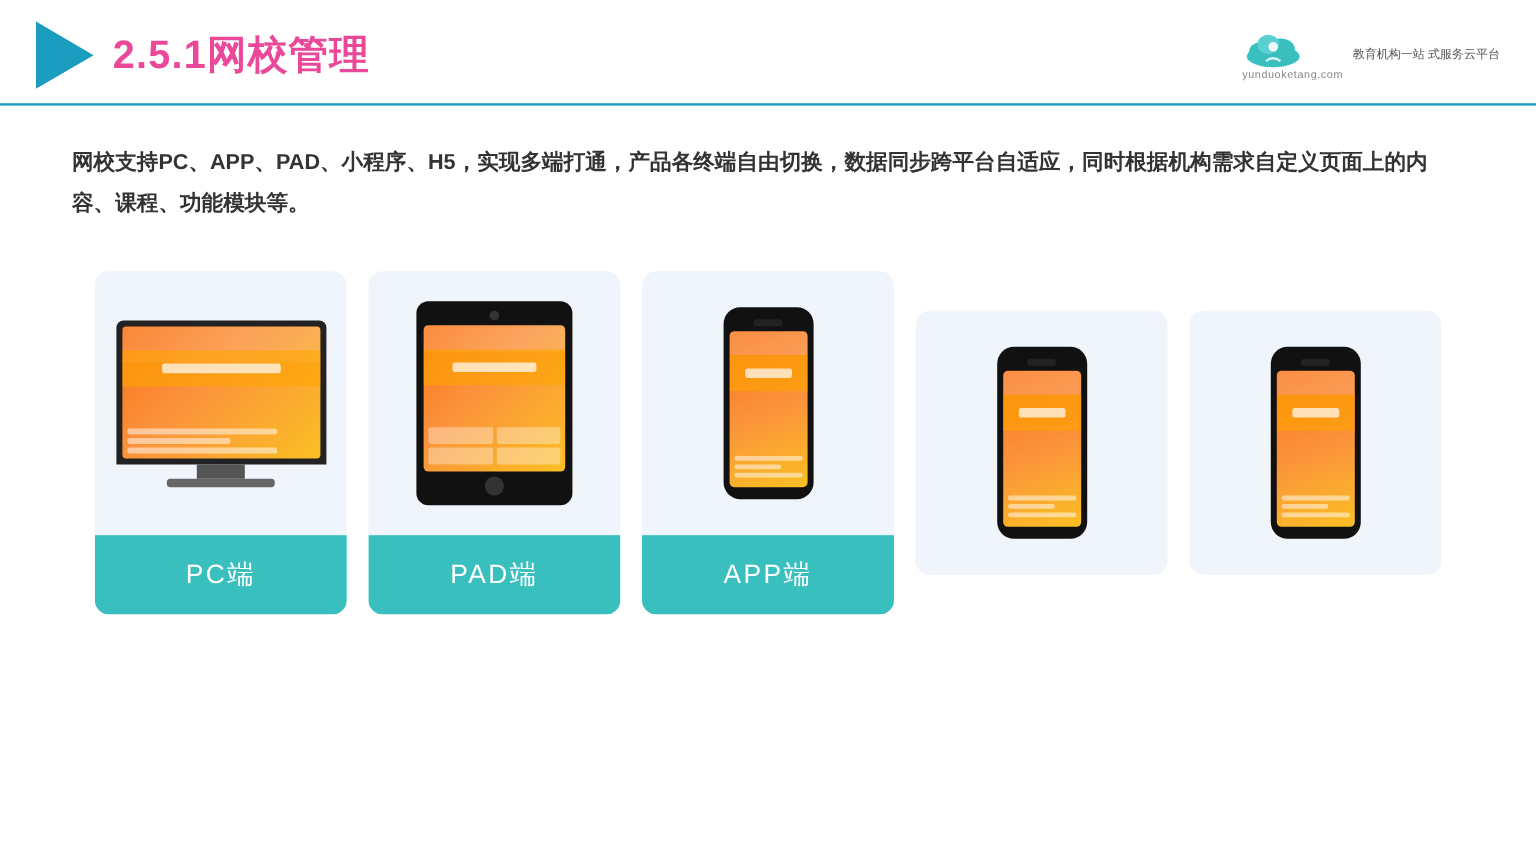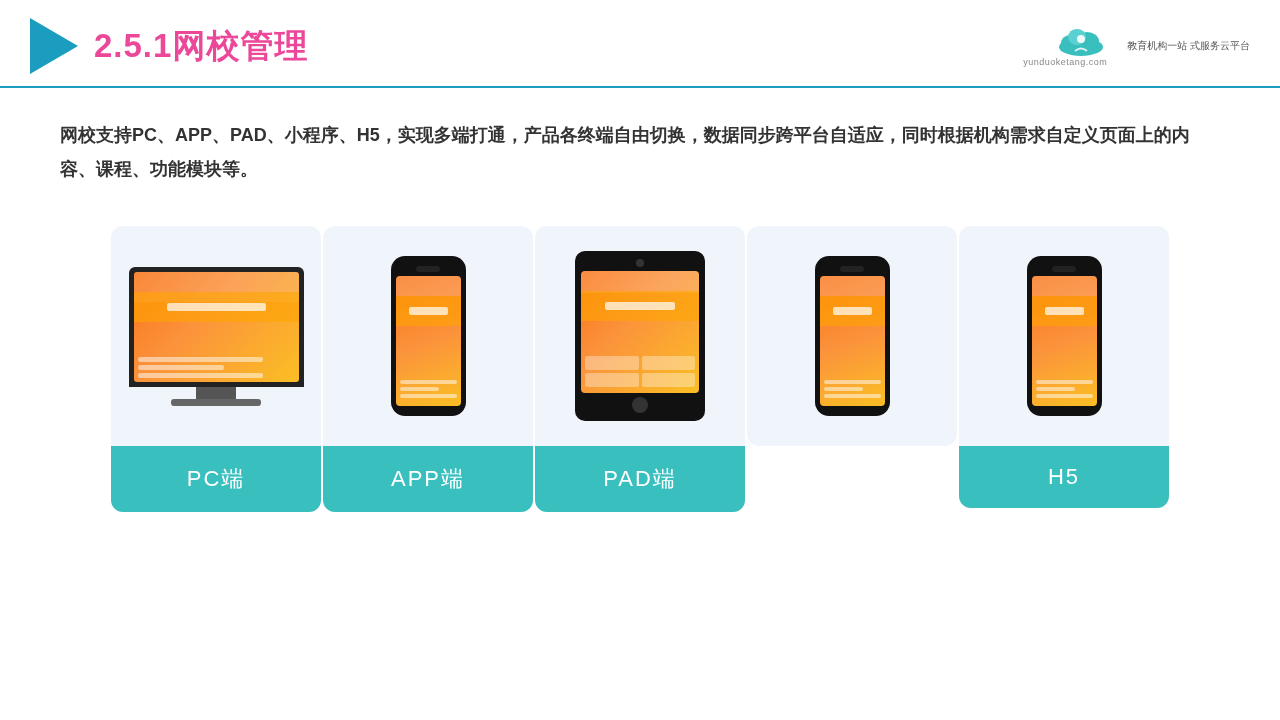--- a/index.html
+++ b/index.html
@@ -39,55 +39,55 @@
       letter-spacing: 1px;
     }
     .header-right {
       display: flex;
       align-items: center;
       gap: 8px;
     }
     .brand-logo {
       display: flex;
       flex-direction: column;
-      align-items: flex-end;
+      align-items: flex-start;
     }
     .cloud-icon {
       width: 52px;
       height: 32px;
     }
     .brand-url {
       font-size: 9px;
       color: #888;
       letter-spacing: 0.5px;
     }
     .brand-tagline {
       font-size: 10px;
       color: #555;
       text-align: right;
       line-height: 1.4;
-      margin-left: 12px;
+      margin-left: 0;
     }
 
     
     .description {
       padding: 30px 60px 10px 60px;
       font-size: 18px;
       color: #333;
       line-height: 1.9;
       font-weight: bold;
     }
 
     
     .cards-container {
       display: flex;
-      gap: 2px;
+      gap: 18px;
       padding: 30px 94px;
       justify-content: center;
-      align-items: flex-start;
+      align-items: center;
     }
 
     .card {
       background: #f0f4fb;
       border-radius: 12px;
       width: 210px;
       display: flex;
       flex-direction: column;
       align-items: center;
       overflow: hidden;
@@ -350,39 +350,20 @@
         </div>
         <div class="pc-stand-neck"></div>
         <div class="pc-stand-base"></div>
       </div>
     </div>
     <div class="card-label">PC端</div>
   </div>
 
   <div class="card">
     <div class="card-image-area">
-      <div class="phone-mockup">
-        <div class="phone-notch"></div>
-        <div class="phone-screen">
-          <div class="screen-banner">
-              <div class="banner-text-sim"></div>
-            </div>
-          <div class="phone-screen-lines">
-            <div class="ph-line"></div>
-            <div class="ph-line ph-line-short"></div>
-            <div class="ph-line"></div>
-          </div>
-        </div>
-      </div>
-    </div>
-    <div class="card-label">APP端</div>
-  </div>
-
-  <div class="card">
-    <div class="card-image-area">
       <div class="tablet-mockup">
         <div class="tablet-camera"></div>
         <div class="tablet-screen">
           <div class="screen-banner">
               <div class="banner-text-sim"></div>
             </div>
           <div class="screen-grid">
             <div class="grid-cell"></div>
             <div class="grid-cell"></div>
             <div class="grid-cell"></div>
@@ -404,34 +385,52 @@
               <div class="banner-text-sim"></div>
             </div>
           <div class="phone-screen-lines">
             <div class="ph-line"></div>
             <div class="ph-line ph-line-short"></div>
             <div class="ph-line"></div>
           </div>
         </div>
       </div>
     </div>
+    <div class="card-label">APP端</div>
   </div>
 
   <div class="card">
     <div class="card-image-area">
       <div class="phone-mockup">
         <div class="phone-notch"></div>
         <div class="phone-screen">
           <div class="screen-banner">
               <div class="banner-text-sim"></div>
             </div>
           <div class="phone-screen-lines">
             <div class="ph-line"></div>
             <div class="ph-line ph-line-short"></div>
             <div class="ph-line"></div>
           </div>
         </div>
       </div>
     </div>
-    <div class="card-label">H5</div>
+  </div>
+
+  <div class="card">
+    <div class="card-image-area">
+      <div class="phone-mockup">
+        <div class="phone-notch"></div>
+        <div class="phone-screen">
+          <div class="screen-banner">
+              <div class="banner-text-sim"></div>
+            </div>
+          <div class="phone-screen-lines">
+            <div class="ph-line"></div>
+            <div class="ph-line ph-line-short"></div>
+            <div class="ph-line"></div>
+          </div>
+        </div>
+      </div>
+    </div>
   </div>
 
 </div>
 
 </body></html>

